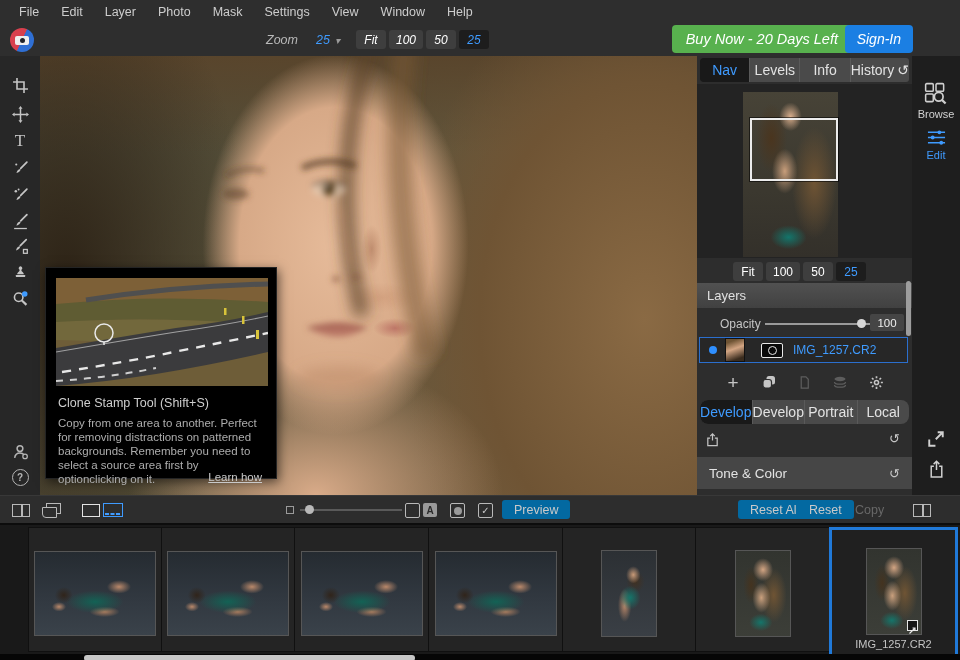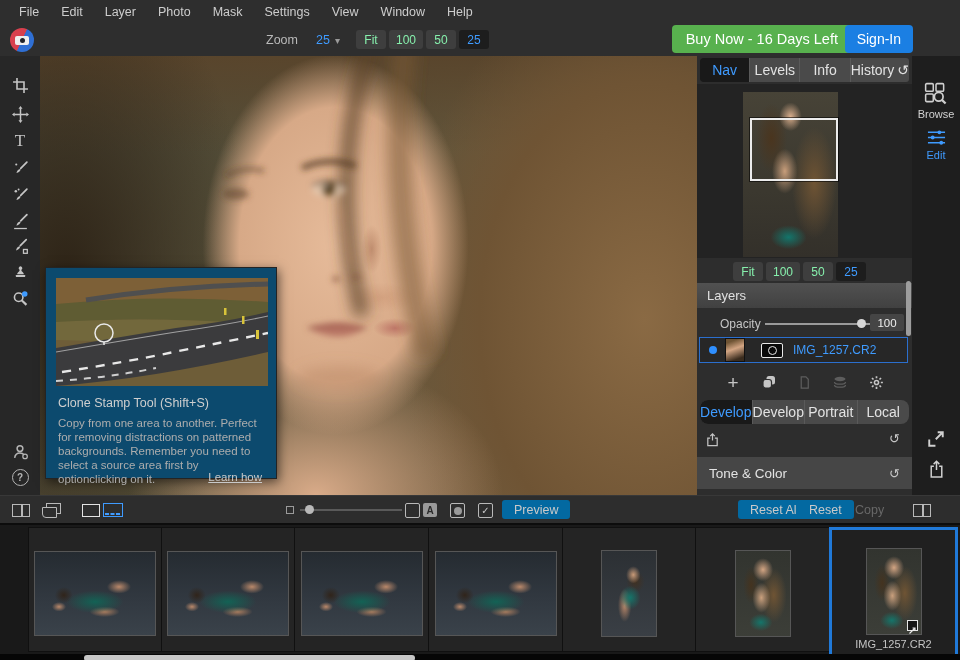--- a/index.html
+++ b/index.html
@@ -5,32 +5,32 @@
   html,body{margin:0;padding:0;background:#111;}
   .app{position:relative;width:960px;height:660px;background:#262626;overflow:hidden;
        font-family:"Liberation Sans",sans-serif;color:#c9c9c9;-webkit-font-smoothing:antialiased;}
 
   
   .menubar{position:absolute;left:0;top:0;width:960px;height:24px;background:#2e2e2e;
            display:flex;align-items:center;padding-left:8px;box-sizing:border-box;}
   .menu-item{padding:0 11px;font-size:12.5px;color:#cdcdcd;cursor:default;}
 
   
-  .header{position:absolute;left:0;top:24px;width:960px;height:32px;background:#2e2e2e;}
+  .header{position:absolute;left:0;top:24px;width:960px;height:32px;background:#2e2e2e;font-style:italic;}
   .logo{position:absolute;left:10px;top:4px;width:24px;height:24px;border-radius:50%;
         background:linear-gradient(115deg,#d8404e 49%,#2f6fd4 51%);}
   .logo-cam{position:absolute;left:5px;top:8px;width:14px;height:9px;background:#efefef;border-radius:2px;}
   .logo-cam::after{content:"";position:absolute;left:4.5px;top:2px;width:5px;height:5px;border-radius:50%;background:#20232b;}
   .zoom-label{position:absolute;left:266px;top:9px;font-size:12.5px;color:#b9b9b9;}
   .zoom-value{position:absolute;left:316px;top:9px;font-size:12.5px;color:#3f9bff;display:flex;gap:5px;align-items:center;cursor:pointer;}
   .g-chev::after{content:"▾";font-size:10px;color:#9a9a9a;}
   .preset-group{position:absolute;display:flex;gap:3px;}
   .hdr-presets{left:356px;top:6px;}
   .preset{height:19px;min-width:16px;padding:0 7px;background:#3e3e3e;border-radius:3px;
-          font-size:12px;color:#86efac;display:flex;align-items:center;justify-content:center;cursor:pointer;}
+          font-size:12px;color:#ffffff;display:flex;align-items:center;justify-content:center;cursor:pointer;}
   .preset.active{background:#1d1d1d;color:#3f9bff;}
   .buy-btn{position:absolute;right:108px;top:1px;height:28px;padding:0 14px;background:#58b14e;
            color:#fff;font-size:14.5px;border-radius:4px;display:flex;align-items:center;cursor:pointer;}
   .signin-btn{position:absolute;right:47px;top:1px;height:28px;padding:0 12px;background:#1b7fe3;
            color:#fff;font-size:14px;border-radius:4px;display:flex;align-items:center;cursor:pointer;}
 
   
   .left-toolbar{position:absolute;left:0;top:56px;width:40px;height:439px;background:#272727;}
   .tool{position:absolute;left:0;width:40px;height:26px;display:flex;align-items:center;justify-content:center;cursor:pointer;}
   .g-T::before{content:"T";font-size:17px;color:#c5c5c5;font-family:"Liberation Serif",serif;}
@@ -43,21 +43,21 @@
     radial-gradient(ellipse 14px 34px at 50.5% 44%, rgba(168,112,82,.55), rgba(168,112,82,0) 72%),
     radial-gradient(ellipse 48px 20px at 52% 55%, rgba(200,144,110,.45), rgba(200,144,110,0) 75%),
     radial-gradient(ellipse 175px 250px at 45% 43%, #e6bb9a 0%, #d7a987 55%, rgba(215,169,135,0) 76%),
     radial-gradient(ellipse 260px 190px at 42% 100%, #d9ab89 0%, rgba(217,171,137,0) 72%),
     radial-gradient(ellipse 300px 430px at 92% 60%, #8a6a44 0%, #6f5434 55%, rgba(111,84,52,0) 82%),
     radial-gradient(ellipse 240px 420px at 4% 50%, #2e2417 0%, rgba(46,36,23,0) 78%),
     linear-gradient(180deg, #59452c 0%, rgba(89,69,44,0) 22%),
     linear-gradient(112deg, #4e4938 0%, #565039 35%, #6e5a3d 70%, #7d6848 100%);}
 
   
-  .tooltip{position:absolute;left:45px;top:267px;width:232px;height:212px;background:#0c4a6e;
+  .tooltip{position:absolute;left:45px;top:267px;width:232px;height:212px;background:#000000;
            border:1px solid #242424;box-shadow:2px 3px 10px rgba(0,0,0,.55);box-sizing:border-box;}
   .tooltip-img{position:absolute;left:10px;top:10px;width:212px;height:108px;}
   .tooltip-title{position:absolute;left:12px;top:128px;font-size:12.5px;color:#cfcfcf;}
   .tooltip-body{position:absolute;left:12px;top:148px;width:206px;font-size:11.5px;line-height:14px;color:#adadad;}
   .tooltip-link{position:absolute;right:14px;top:203px;font-size:11.5px;color:#c9c9c9;text-decoration:underline;cursor:pointer;}
 
   
   .right-panel{position:absolute;left:697px;top:56px;width:215px;height:439px;background:#2d2d2d;}
   .tabstrip{position:absolute;left:3px;top:2px;width:209px;height:24px;background:#4a4a4a;border-radius:3px;
             display:flex;overflow:hidden;}
@@ -194,21 +194,21 @@
     <span class="zoom-value">
         <span>25</span>
         <span class="g-chev"></span>
       </span>
     <span class="preset-group hdr-presets">
       <span class="preset">Fit</span>
       <span class="preset">100</span>
       <span class="preset">50</span>
       <span class="preset active">25</span>
     </span>
-    <span class="buy-btn">Buy Now - 16 Days Left</span>
+    <span class="buy-btn">Buy Now - 20 Days Left</span>
     <span class="signin-btn">Sign-In</span>
   </div>
 
   <div class="left-toolbar">
     <span class="tool" style="top:16px">
       <svg width="17" height="17" viewBox="0 0 16 16">
           <path d="M4.7 1v10.3H15M1 4.7h10.3V15" stroke="#c5c5c5" stroke-width="1.5" fill="none"></path>
         </svg>
     </span>
     <span class="tool" style="top:45px">

